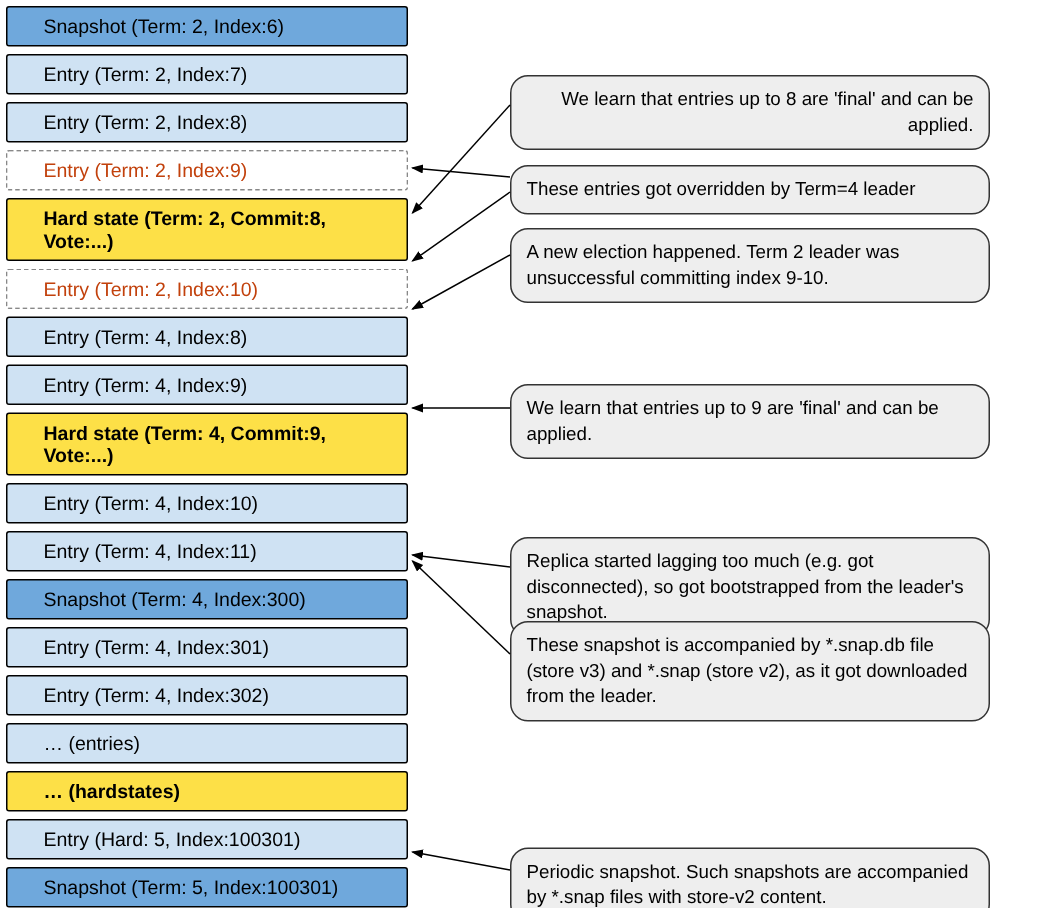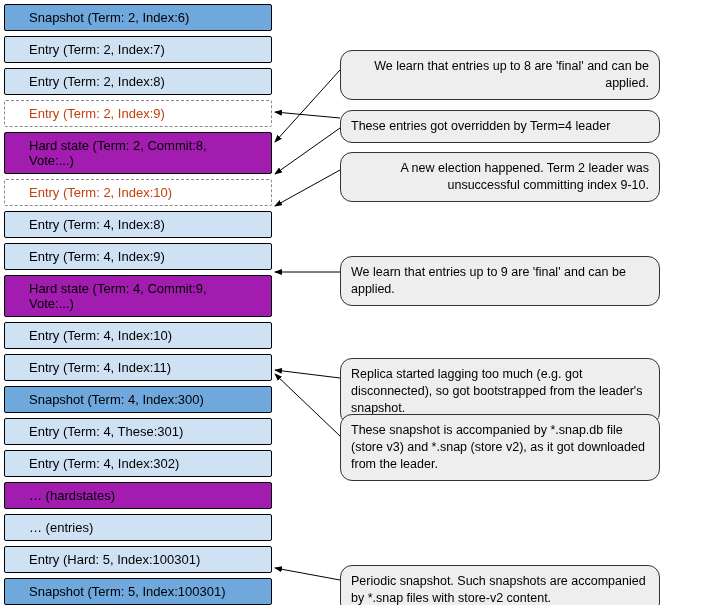--- a/index.html
+++ b/index.html
@@ -26,22 +26,23 @@
   .entry {
     background: #cfe2f3;
     border: 1px solid #000;
   }
   .dashed {
     background: #fff;
     border: 1.5px dashed #888;
     color: #c2410c;
   }
   .hard {
-    background: #a21caf;
+    background: #fde047;
     border: 1px solid #000;
+    font-weight: bold;
   }
   .callout {
     position: absolute;
     background: #eeeeee;
     border: 1px solid #333;
     border-radius: 12px;
     padding: 7px 10px;
     font-size: 12.5px;
     line-height: 1.35;
     width: 320px;
@@ -63,31 +64,31 @@
     <div class="row entry">Entry (Term: 2, Index:8)</div>
     <div class="row dashed">Entry (Term: 2, Index:9)</div>
     <div class="row hard">Hard state (Term: 2, Commit:8, Vote:...)</div>
     <div class="row dashed">Entry (Term: 2, Index:10)</div>
     <div class="row entry">Entry (Term: 4, Index:8)</div>
     <div class="row entry">Entry (Term: 4, Index:9)</div>
     <div class="row hard">Hard state (Term: 4, Commit:9, Vote:...)</div>
     <div class="row entry">Entry (Term: 4, Index:10)</div>
     <div class="row entry">Entry (Term: 4, Index:11)</div>
     <div class="row snapshot">Snapshot (Term: 4, Index:300)</div>
-    <div class="row entry">Entry (Term: 4, These:301)</div>
+    <div class="row entry">Entry (Term: 4, Index:301)</div>
     <div class="row entry">Entry (Term: 4, Index:302)</div>
+    <div class="row entry">… (entries)</div>
     <div class="row hard">… (hardstates)</div>
-    <div class="row entry">… (entries)</div>
     <div class="row entry">Entry (Hard: 5, Index:100301)</div>
     <div class="row snapshot">Snapshot (Term: 5, Index:100301)</div>
   </div>
 
 <div class="callout" style="top:50px;text-align:right;">We learn that entries up to 8 are 'final' and can be applied.</div>
 <div class="callout" style="top:110px;">These entries got overridden by Term=4 leader</div>
-<div class="callout" style="top:152px;text-align:right;">A new election happened. Term 2 leader was unsuccessful committing index 9-10.</div>
+<div class="callout" style="top:152px;">A new election happened. Term 2 leader was unsuccessful committing index 9-10.</div>
 <div class="callout" style="top:256px;">We learn that entries up to 9 are 'final' and can be applied.</div>
 <div class="callout" style="top:358px;">Replica started lagging too much (e.g. got disconnected), so got bootstrapped from the leader's snapshot.</div>
 <div class="callout" style="top:414px;">These snapshot is accompanied by *.snap.db file (store v3) and *.snap (store v2), as it got downloaded from the leader.</div>
 <div class="callout" style="top:565px;width:320px;">Periodic snapshot. Such snapshots are accompanied by *.snap files with store-v2 content.</div>
 
 <svg class="lines" width="703" height="605">
   <defs>
     <marker id="ah" markerWidth="8" markerHeight="8" refX="7" refY="3" orient="auto">
       <path d="M0,0 L8,3 L0,6 Z" fill="#000"></path>
     </marker>

